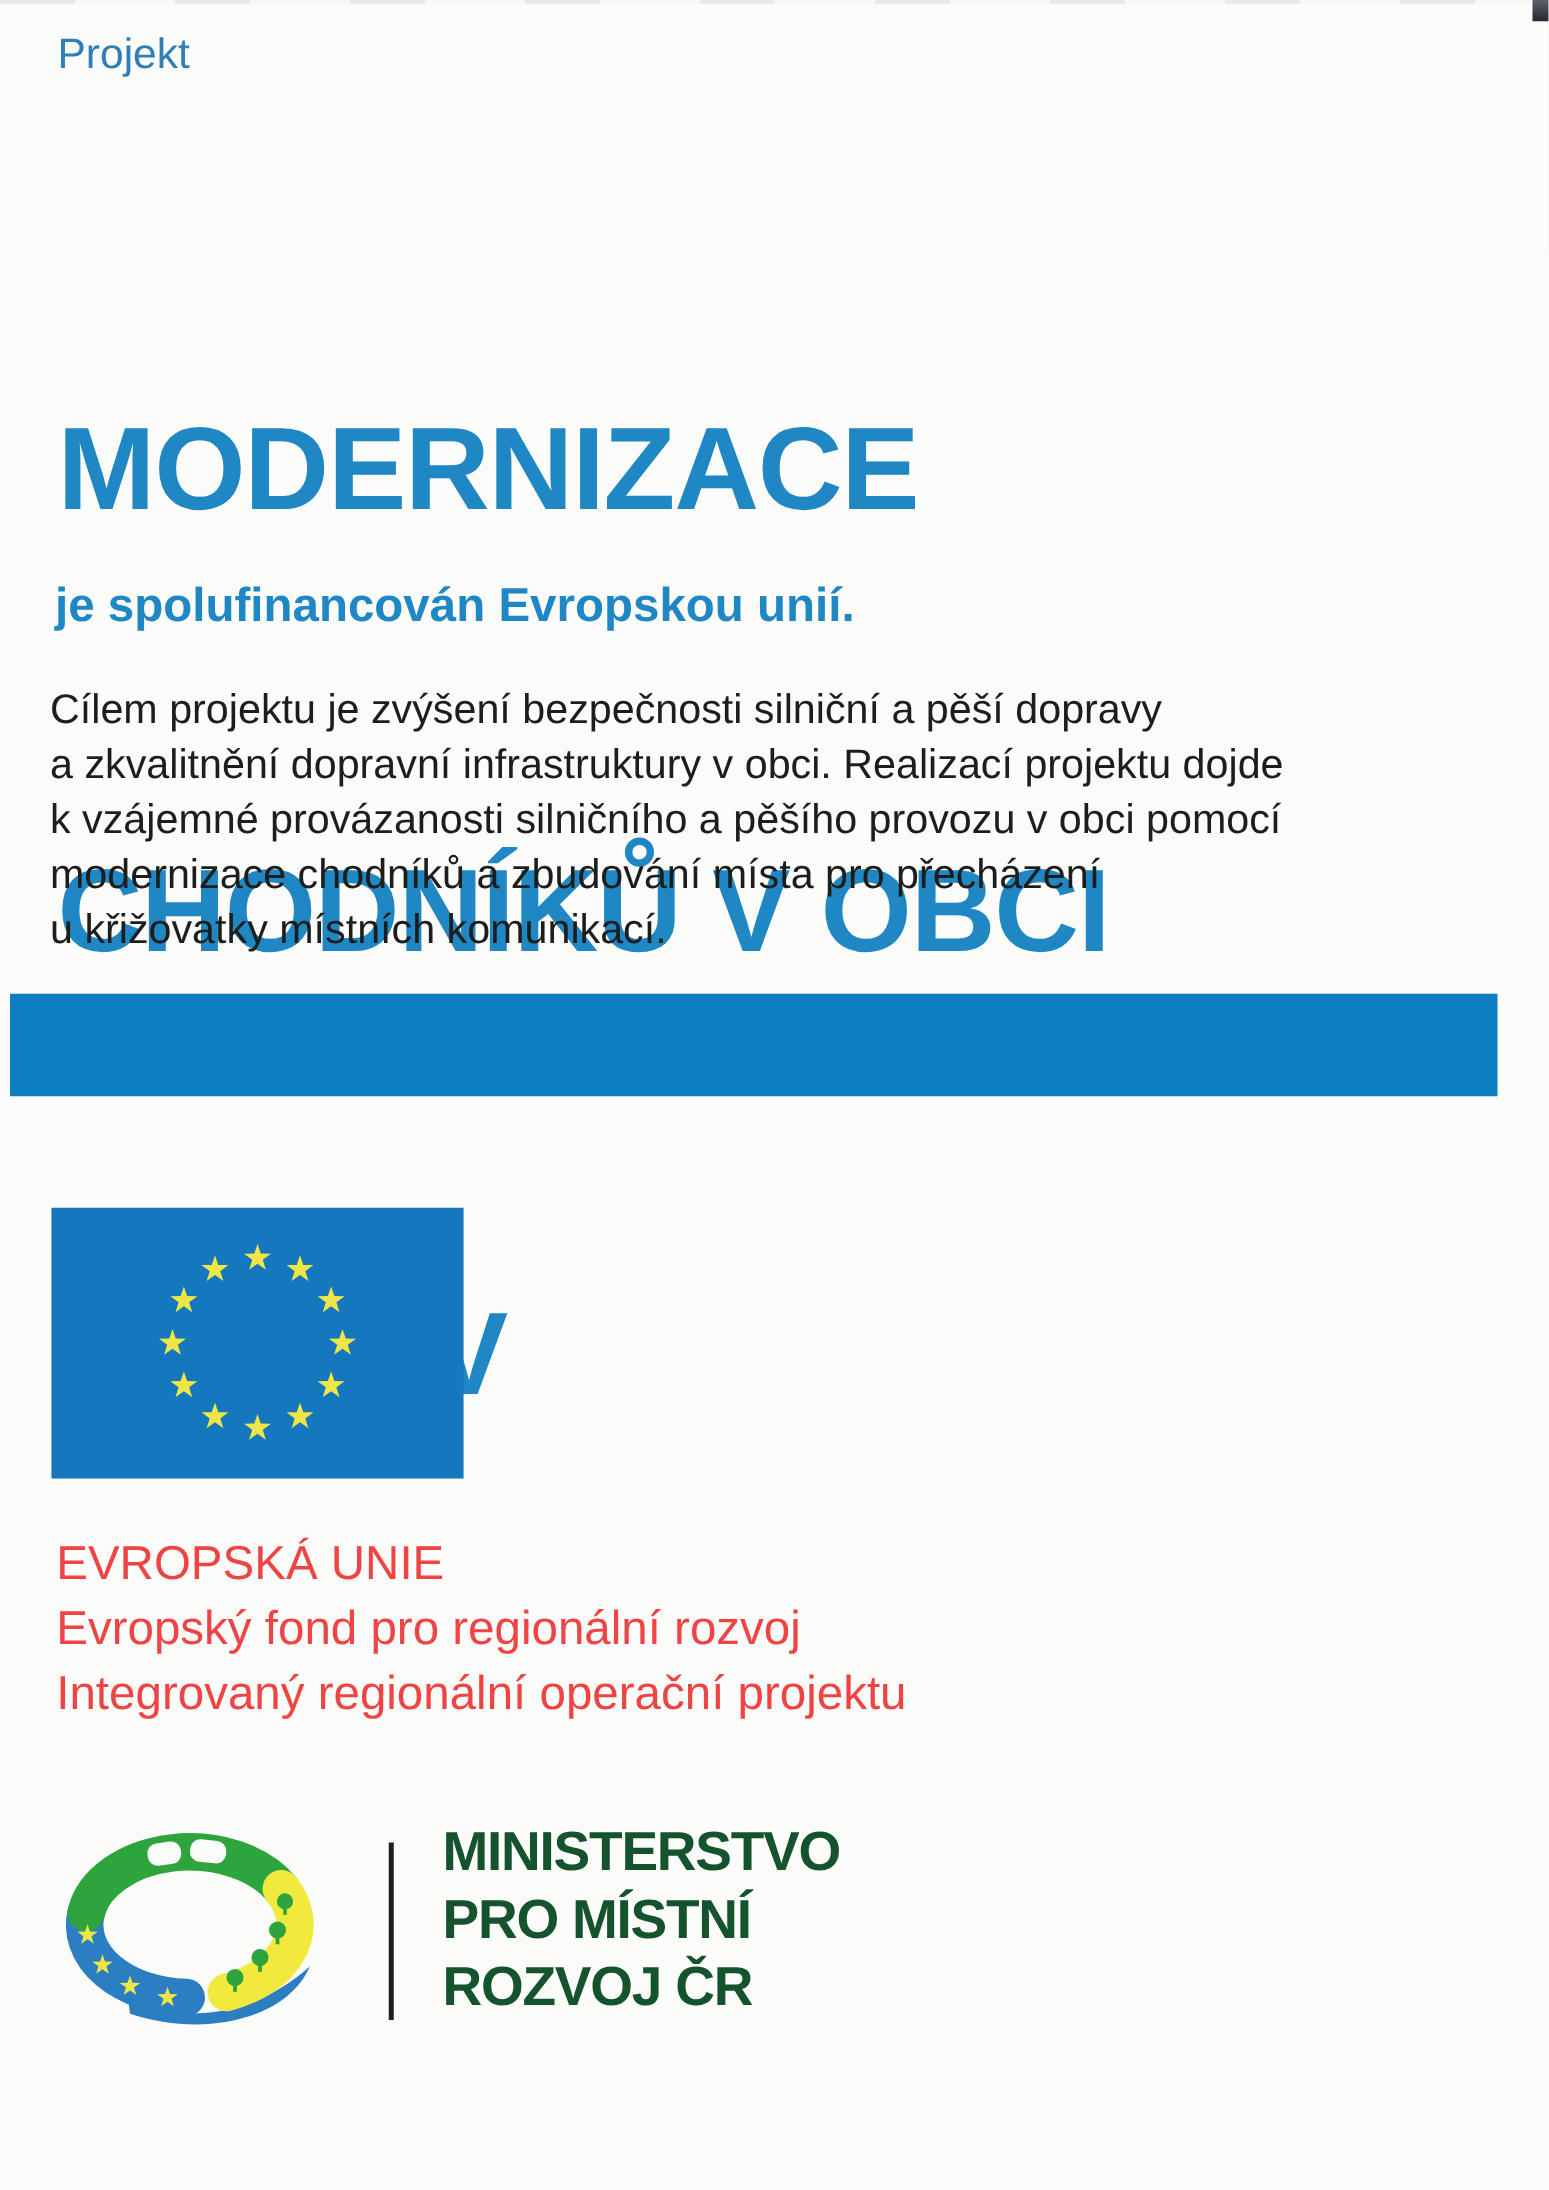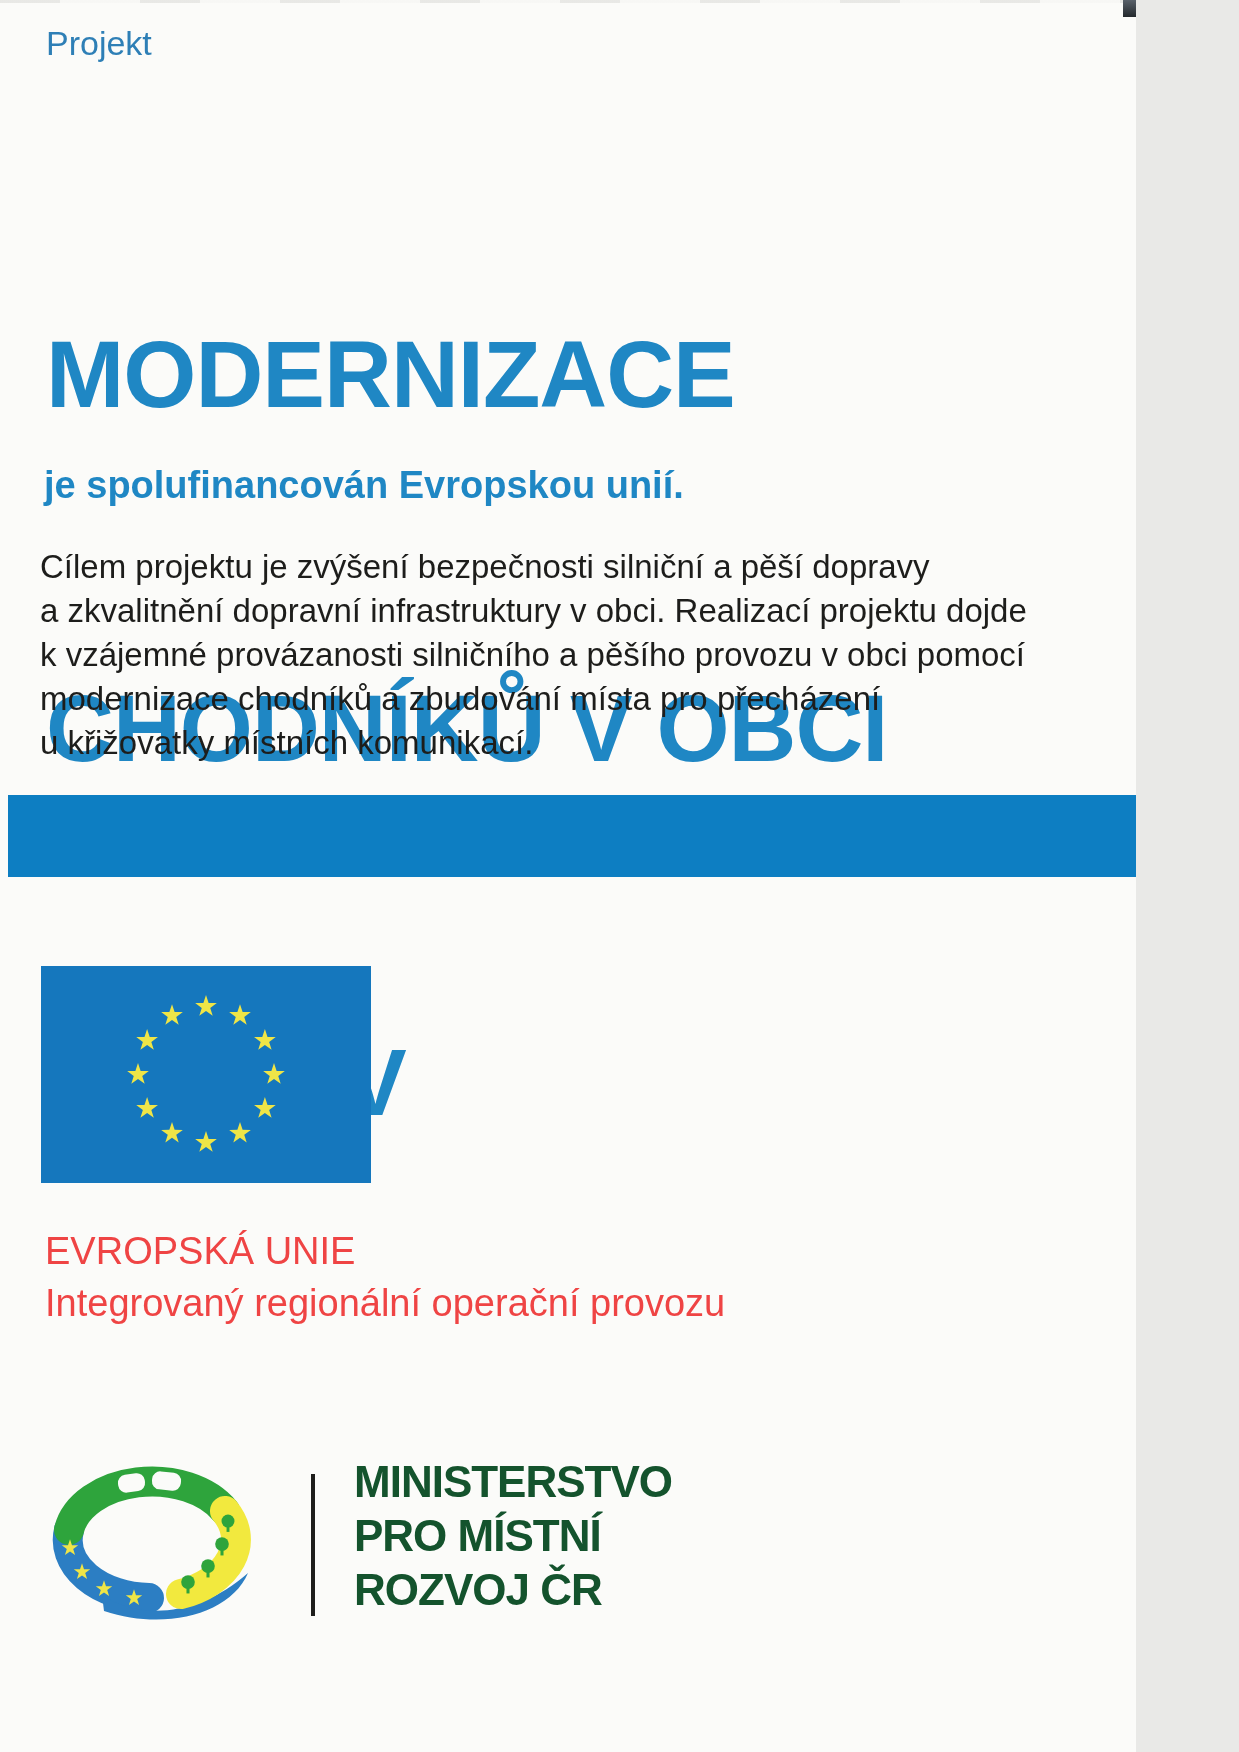--- a/index.html
+++ b/index.html
@@ -10,21 +10,21 @@
     --star-yellow:#EFE547;
     --logo-green:#2EA43C;
     --logo-yellow:#F2E93E;
     --logo-blue:#2C7EC3;
     --text-dark:#1D1D1B;
     --paper:#FBFBF9;
   }
   html,body{margin:0;padding:0;background:#e9e9e7;}
   #page{
     position:relative;
-    width:1136px;height:1752px;
+    width:1239px;height:1752px;
     background:var(--paper);
     overflow:hidden;
     font-family:"Liberation Sans","DejaVu Sans",sans-serif;
   }
   
   #top-line{
     position:absolute;left:0;top:0;width:1239px;height:3px;
     background:repeating-linear-gradient(90deg,#d9d9d6 0 60px,#f4f4f2 60px 140px);
     opacity:.55;
   }
@@ -130,21 +130,22 @@
       <use href="#star" transform="translate(131,167.4) scale(0.95)"></use>
       <use href="#star" transform="translate(106.1,142.5) scale(0.95)"></use>
       <use href="#star" transform="translate(97,108.5) scale(0.95)"></use>
       <use href="#star" transform="translate(106.1,74.5) scale(0.95)"></use>
       <use href="#star" transform="translate(131,49.6) scale(0.95)"></use>
     </g>
   </svg>
 
   <div id="eu-text">
     <span class="line">EVROPSKÁ UNIE</span>
-    <span class="line">Integrovaný regionální operační provozu</span>
+    <span class="line">Evropský fond pro regionální rozvoj</span>
+    <span class="line">Integrovaný regionální operační projektu</span>
   </div>
 
   <svg id="mmr-logo" viewBox="0 0 232 156">
 
     <path d="M27,66 A84,58 0 0 0 107,134" stroke="#2C7EC3" stroke-width="30" fill="none" stroke-linecap="round"></path>
 
     <path d="M60,131 C100,158 160,150 206,109 C188,151 122,167 62,147 Z" fill="#2C7EC3"></path>
 
     <path d="M27,66 A84,58 0 0 1 183,47" stroke="#2EA43C" stroke-width="30" fill="none" stroke-linecap="round"></path>
 

